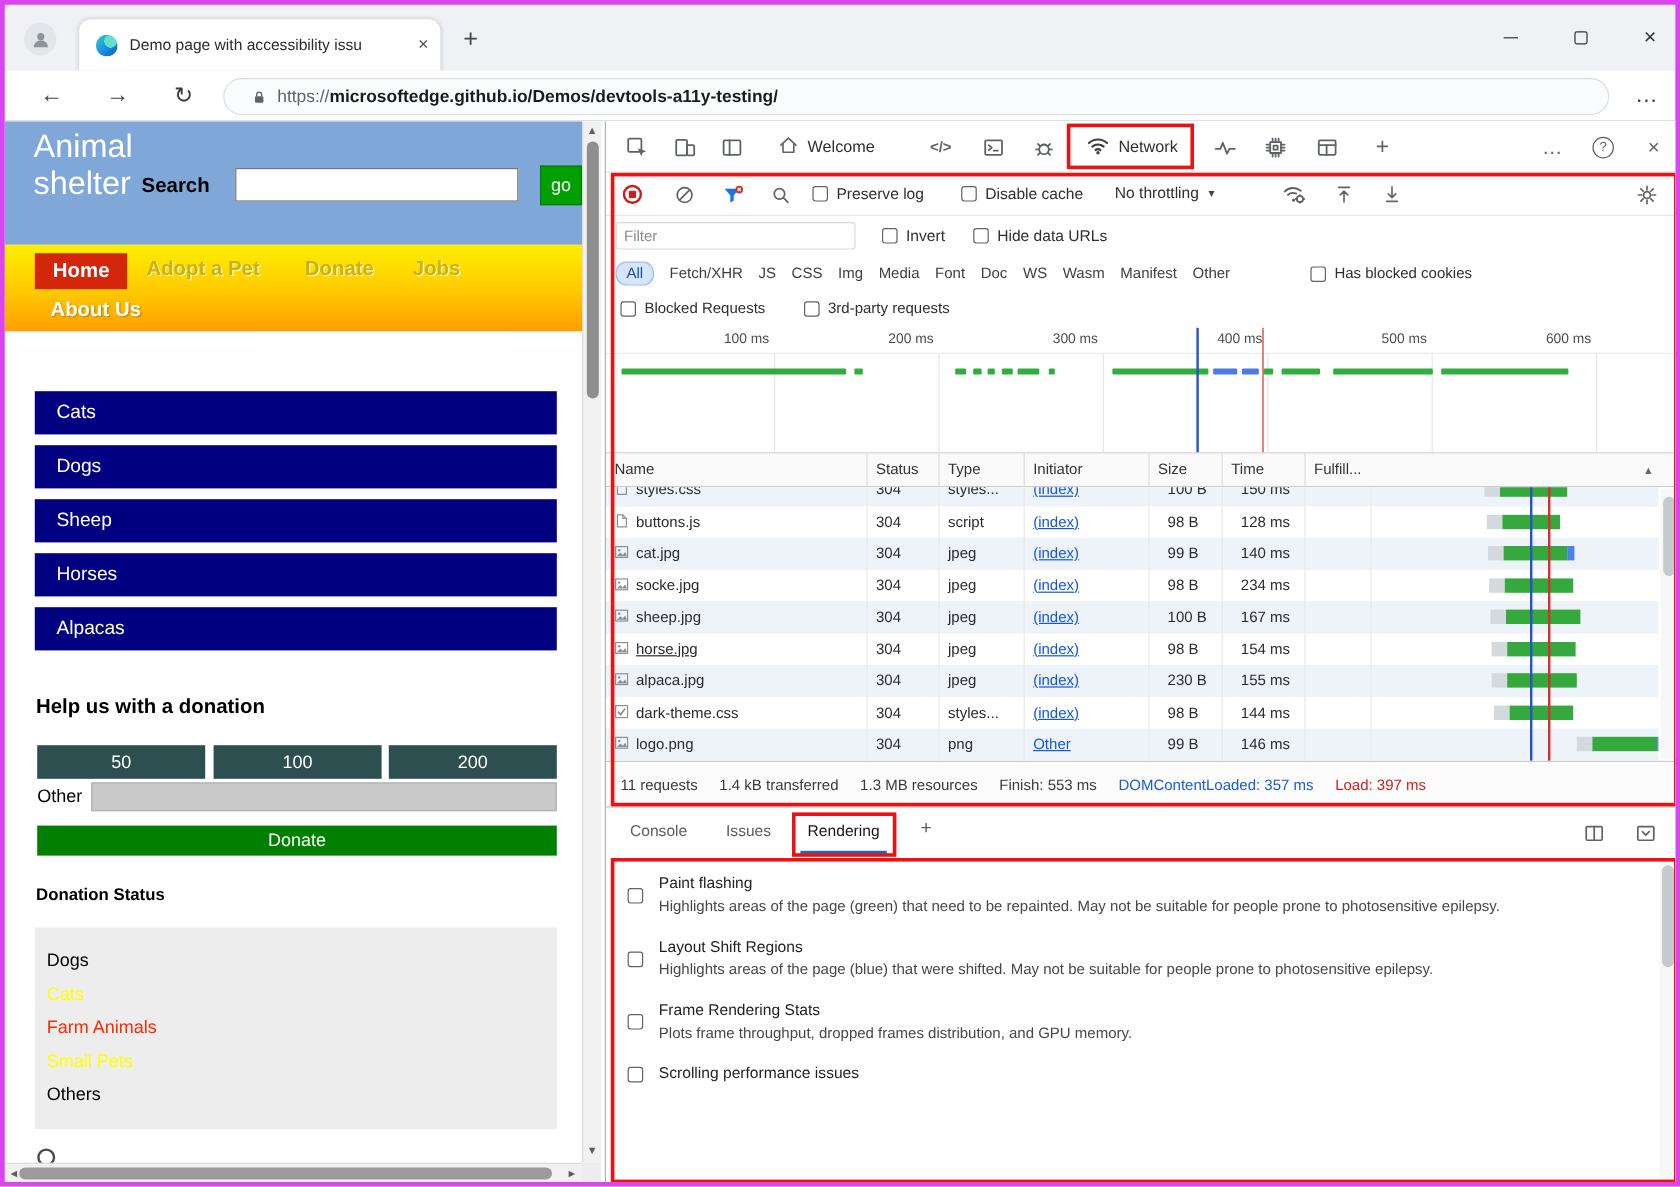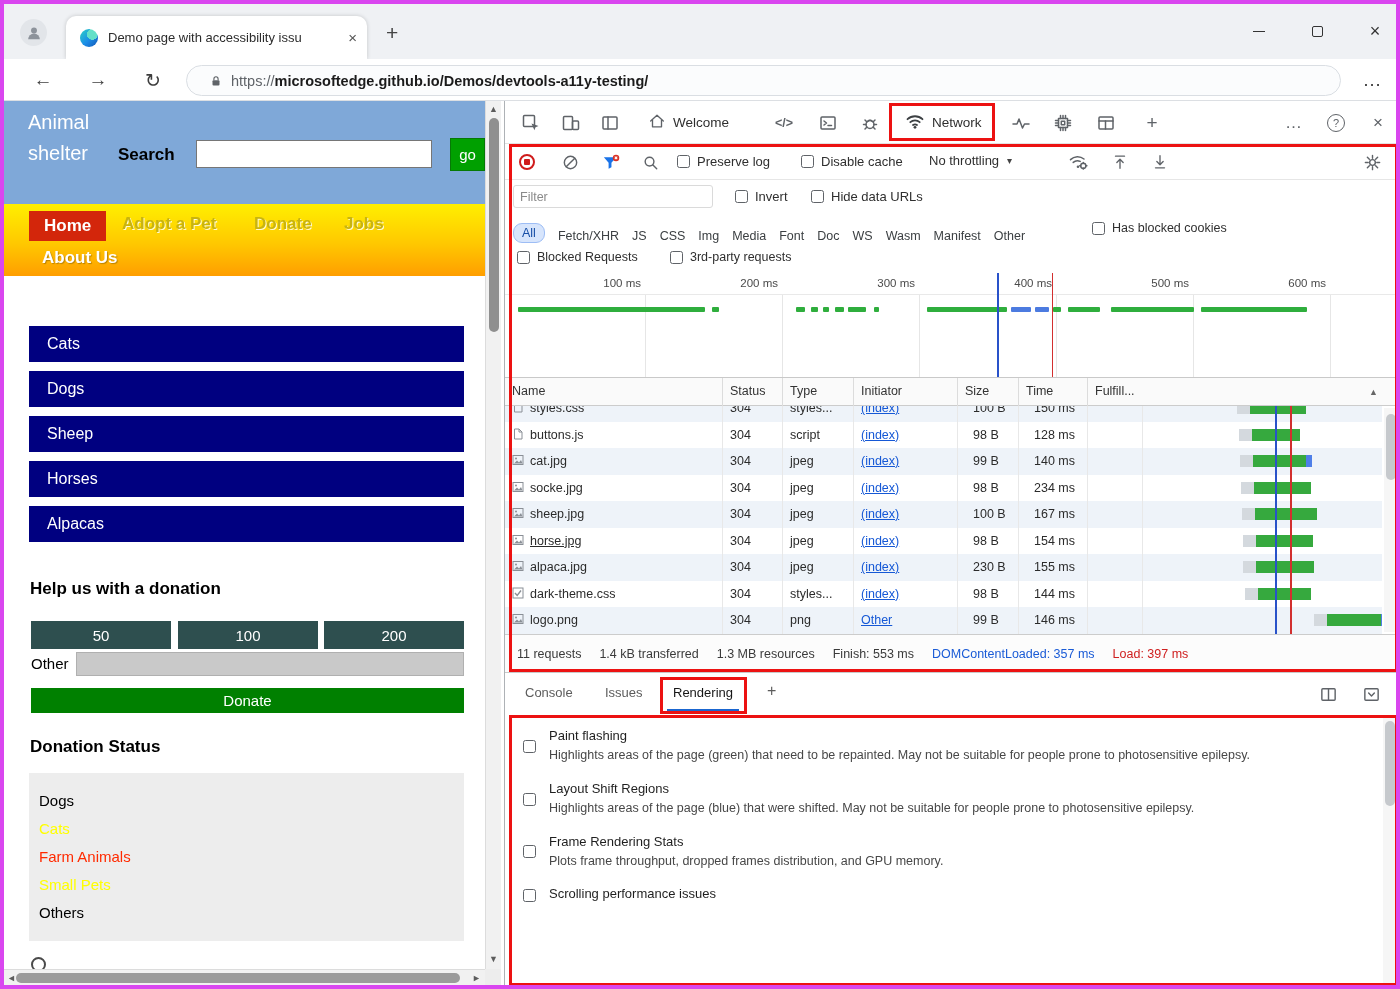--- a/index.html
+++ b/index.html
@@ -23,35 +23,35 @@
   .navbtn{position:absolute;top:8px;width:26px;height:26px;display:flex;align-items:center;justify-content:center;font-size:19px;color:#3d3d3d}
   .addressbar{position:absolute;left:182px;top:6px;width:1155px;height:31px;border-radius:16px;background:#fbfcfd;border:1px solid #dadee3;display:flex;align-items:center;padding:0 14px 0 12px}
   .lock{display:flex;margin:0 8px 0 10px}
   .url{font-size:14.5px;white-space:nowrap;overflow:hidden}
   .scheme{color:#5f6368}
   .urlrest{color:#1b1b1b;font-weight:bold}
 
   
   .pagearea{position:absolute;left:0;top:97px;width:500px;height:892px;background:#fff;overflow:hidden}
   .pheader{position:absolute;left:0;top:0;width:481px;height:103px;background:#7fa8d8}
-  .ptitle{position:absolute;left:24px;top:6px;font-size:20px;line-height:31px;color:#fff}
+  .ptitle{position:absolute;left:24px;top:6px;font-size:27px;line-height:31px;color:#fff}
   .searchlab{position:absolute;left:114px;top:44px;font-size:17px;font-weight:bold;color:#000}
   .searchin{position:absolute;left:192px;top:39px;width:236px;height:28px;border:1px solid #767676;background:#fff;font-size:14px;padding:0 6px}
   .gobtn{position:absolute;left:446px;top:37px;width:35px;height:33px;background:#00a000;border:1px solid #067906;color:#fff;font-size:15px;display:flex;align-items:center;justify-content:center}
   .sitenav{position:absolute;left:0;top:103px;width:481px;height:72px;background:linear-gradient(180deg,#ffef00,#ffc800 55%,#ff9e00)}
   .nav-item{position:absolute;font-size:17px;font-weight:bold;color:#c9b40e;text-shadow:1px 1px 0 rgba(255,255,255,.85);white-space:nowrap}
   .nav-home{background:#d3260b;color:#fff;text-shadow:none;padding:5px 15px;top:7px}
   .nav-about{color:#fff;text-shadow:1px 1px 1px rgba(130,95,0,.55)}
   .animal-btn{position:absolute;left:25px;width:435px;height:36px;background:#000080;color:#fff;font-size:16px;line-height:36px;padding-left:18px}
   .helphead{position:absolute;left:26px;top:478px;font-size:17px;font-weight:bold;color:#000}
   .amount-btn{position:absolute;top:520px;width:140px;height:28px;background:#2e4f4f;color:#fff;font-size:15px;display:flex;align-items:center;justify-content:center}
   .otherlab{position:absolute;left:27px;top:554px;font-size:15px;color:#000}
   .otherin{position:absolute;left:72px;top:551px;width:388px;height:24px;background:#c9c9c9;border:1px solid #b0b0b0}
   .donatebtn{position:absolute;left:27px;top:587px;width:433px;height:25px;background:#008000;color:#fff;font-size:15px;display:flex;align-items:center;justify-content:center}
-  .statushead{position:absolute;left:26px;top:636px;font-size:17px;font-weight:bold;color:#000}
+  .statushead{position:absolute;left:26px;top:636px;font-size:14px;font-weight:bold;color:#000}
   .statusbox{position:absolute;left:25px;top:672px;width:435px;height:168px;background:#ededed;padding:14px 0 0 10px}
   .status-item{font-size:15px;line-height:28px}
   .pcircle{position:absolute;left:27px;top:856px;width:15px;height:15px;border:2px solid #4a4a4a;border-radius:50%;background:#fff}
   .vsb{position:absolute;left:481px;top:0;width:16px;height:868px;background:#f1f1f1;border-left:1px solid #dcdcdc}
   .vthumb{position:absolute;left:3px;top:17px;width:10px;height:214px;background:#8f8f8f;border-radius:5px}
   .hsb{position:absolute;left:0;top:868px;width:481px;height:16px;background:#f1f1f1;border-top:1px solid #dcdcdc}
   .hthumb{position:absolute;left:12px;top:3px;width:444px;height:10px;background:#9b9b9b;border-radius:5px}
   .sbarrow{position:absolute;font-size:9px;color:#5c5c5c;left:3px}
   .sbcorner{position:absolute;left:481px;top:868px;width:16px;height:16px;background:#ededed}
 
@@ -73,21 +73,21 @@
   .cbx{position:absolute;width:13px;height:13px;border:1.6px solid #5f6368;border-radius:2.5px;background:#fff}
   .tlabel{position:absolute;font-size:13px;color:#2f2f2f;white-space:nowrap}
   .throttle{position:absolute;left:424px;top:9px;display:flex;align-items:center;gap:8px;font-size:13px;color:#2f2f2f}
   .caret{font-size:10px;color:#444}
 
   .filter-row{position:absolute;left:0;top:79px;width:899px;height:33px;background:#fff}
   .filterin{position:absolute;left:8px;top:5px;width:200px;height:23px;border:1px solid #dadada;border-radius:3px;font-size:12.5px;padding:0 6px;color:#333;background:#fff}
   .filterin::placeholder{color:#8a8a8a}
 
   .chips-row{position:absolute;left:0;top:112px;width:899px;height:30px;background:#fff}
-  .chips{position:absolute;left:8px;top:0;height:30px;display:flex;align-items:flex-end;gap:13px}
+  .chips{position:absolute;left:8px;top:0;height:30px;display:flex;align-items:center;gap:13px}
   .chip{font-size:12.5px;color:#3c4043;white-space:nowrap}
   .chip-active{background:#d7e5fc;color:#174ea6;border:1px solid #9dbdf5;border-radius:9px;padding:2px 8px}
   .blocked-row{position:absolute;left:0;top:142px;width:899px;height:30px;background:#fff}
 
   .overview{position:absolute;left:0;top:172px;width:899px;height:105px;background:#fff;border-bottom:1px solid #c9c9c9;overflow:hidden}
   .ov-label{position:absolute;top:4px;width:68px;text-align:right;font-size:11.5px;color:#4a4a4a}
   .ov-topline{position:absolute;left:0;top:21px;width:899px;height:1px;background:#e9e9e9}
   .ov-grid{position:absolute;top:22px;bottom:0;width:1px;background:#e6e6e6}
   .ov-seg{position:absolute;top:34px;height:5px;border-radius:1px}
   .ov-line{position:absolute;top:0;bottom:0;width:1.5px}

